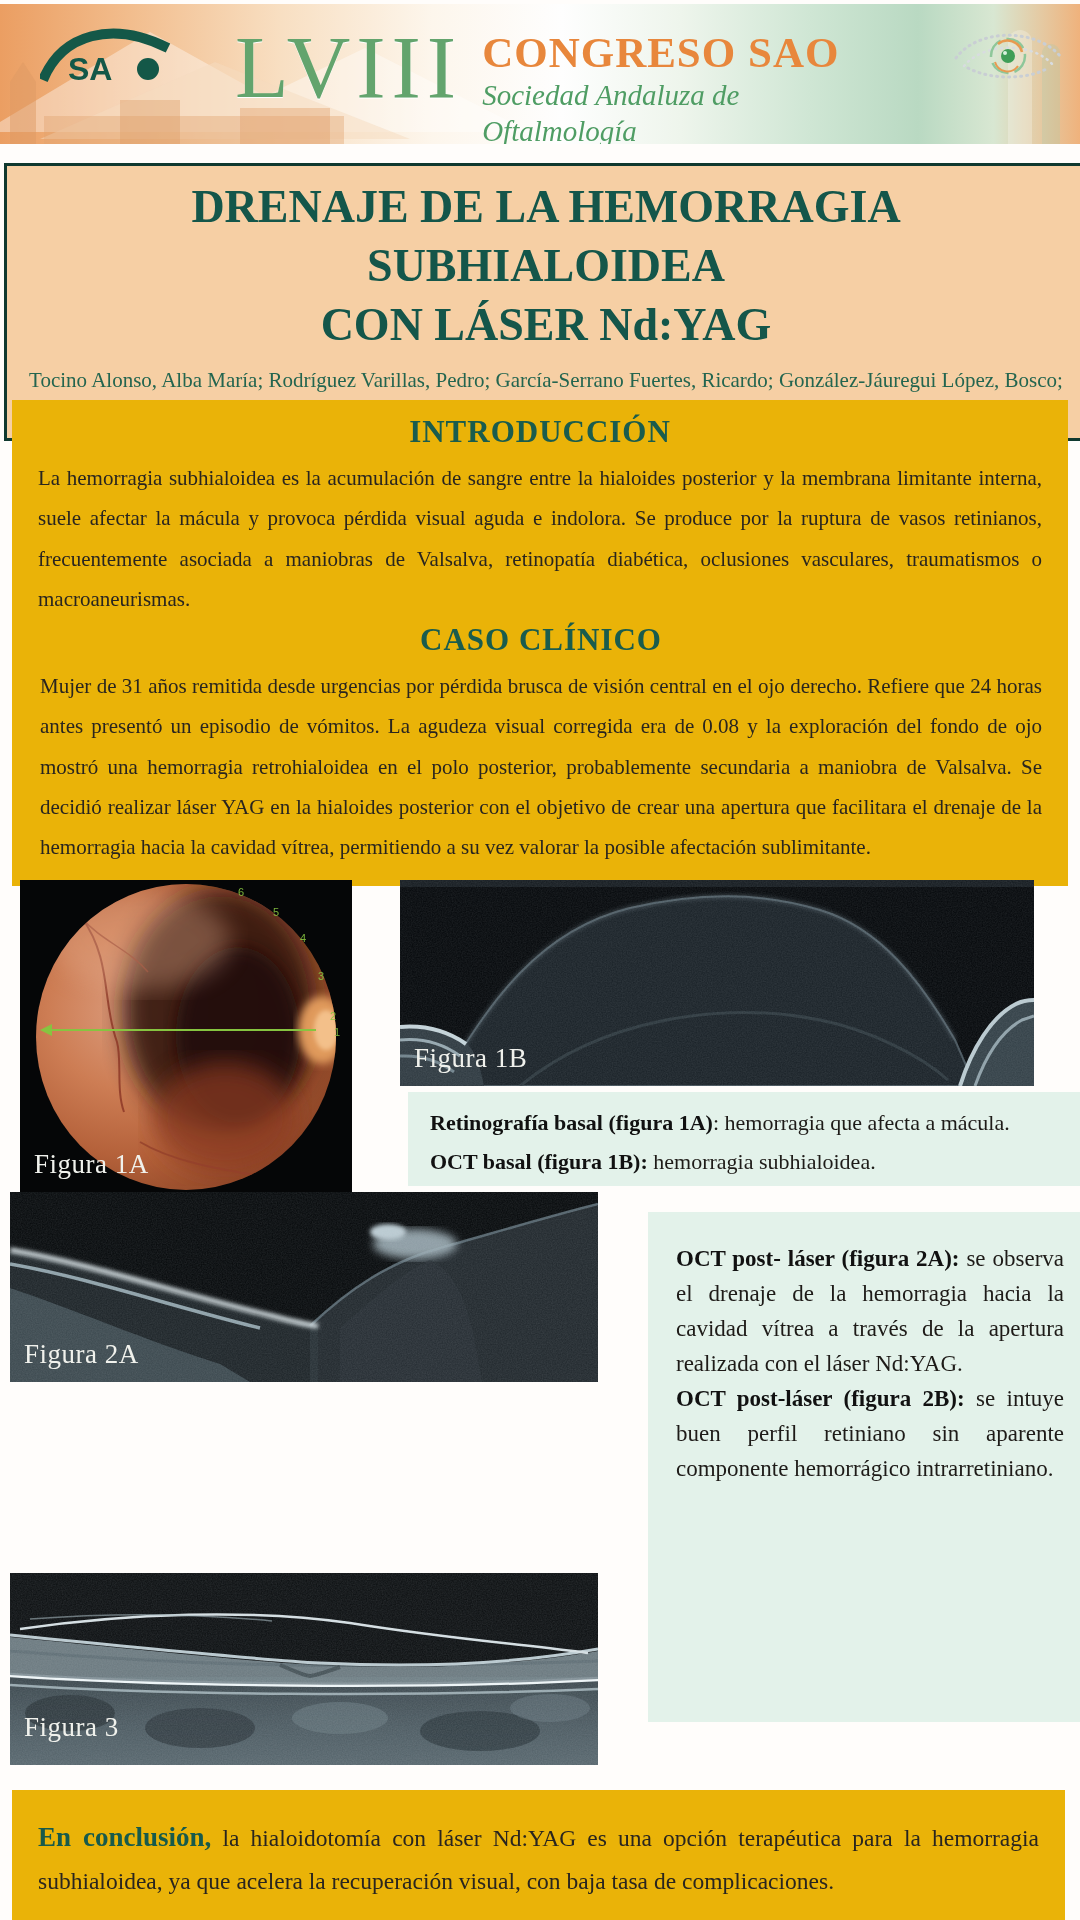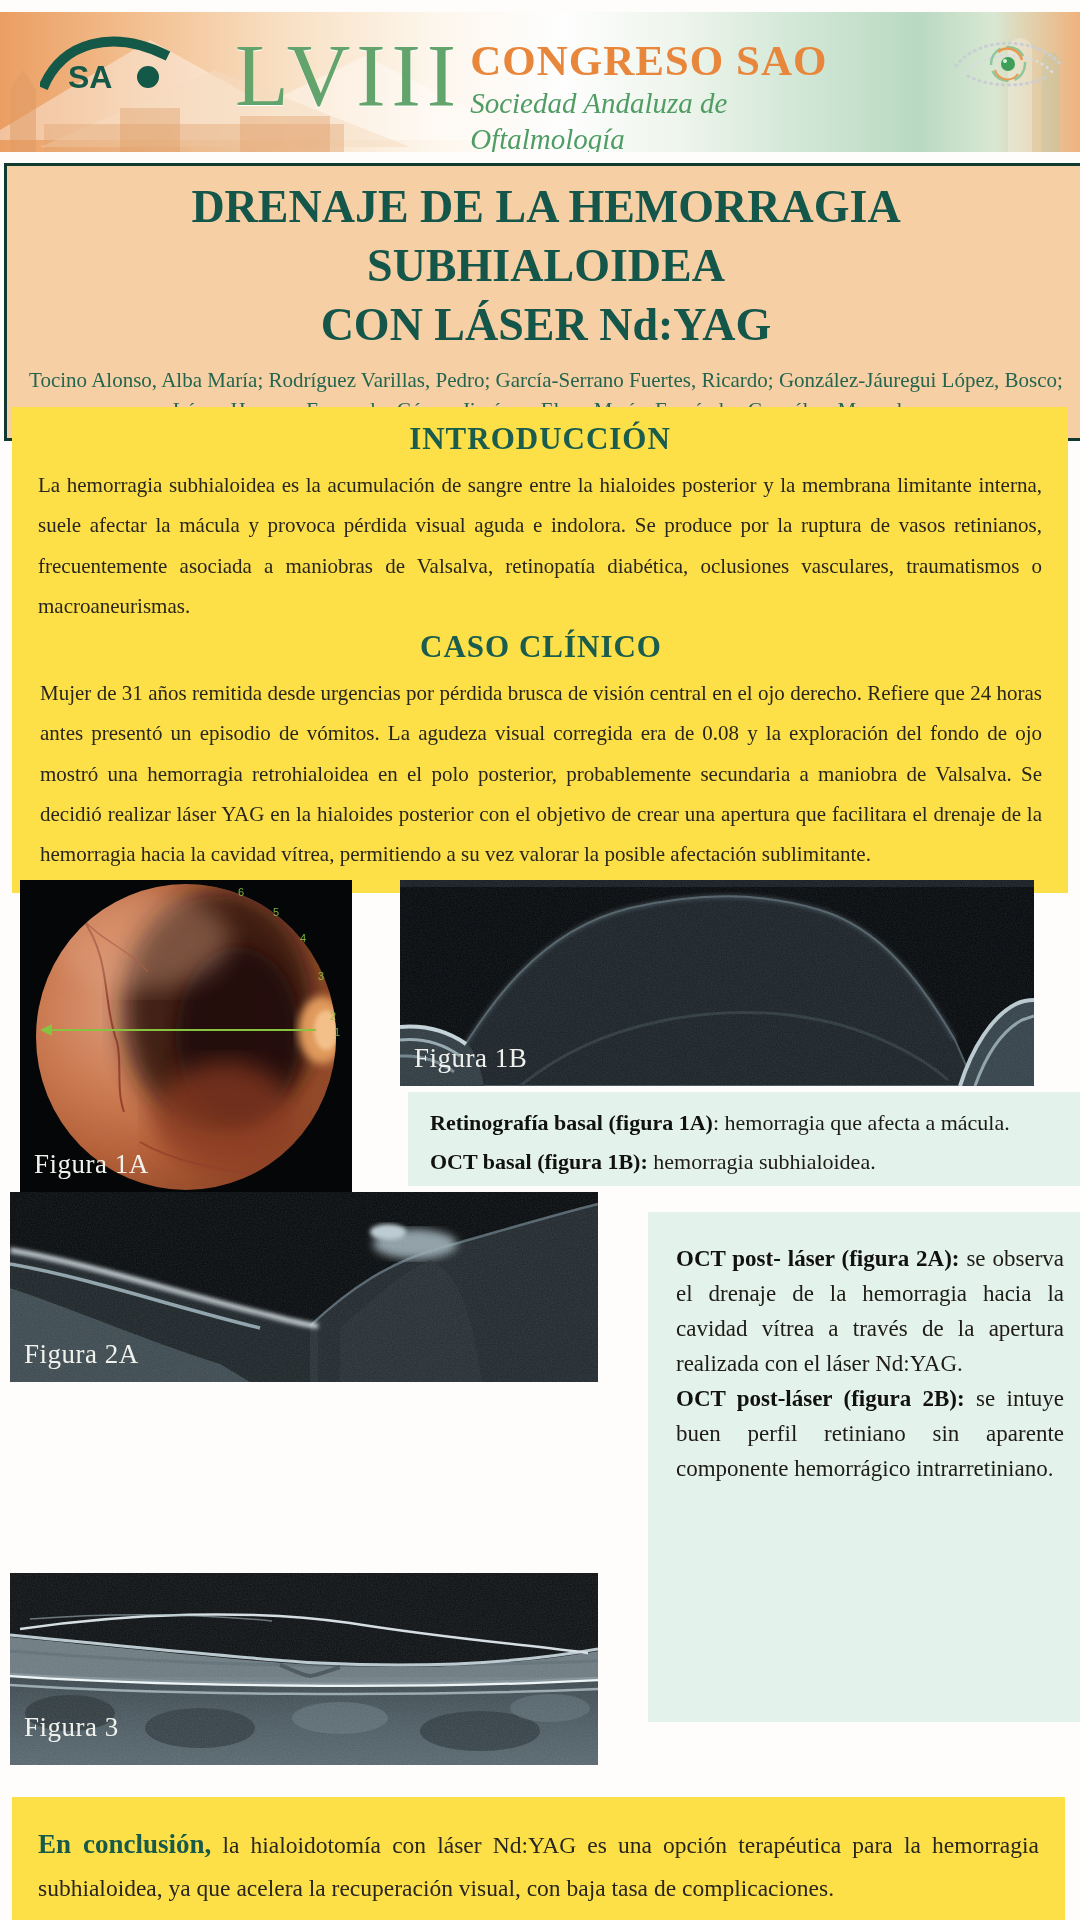--- a/index.html
+++ b/index.html
@@ -1,41 +1,41 @@
 <!DOCTYPE html>
 <html><head>
 <meta charset="utf-8">
 <style>
   html,body{margin:0;padding:0;}
   body{width:1080px;height:1920px;background:#ffffff;font-family:"Liberation Serif",serif;overflow:hidden;}
   .page{position:relative;width:1080px;height:1920px;background:#fffdfb;}
 
   
-  .header{position:absolute;top:12px;left:0;width:1080px;height:140px;overflow:hidden;
+  .header{position:absolute;top:4px;left:0;width:1080px;height:140px;overflow:hidden;
     background:linear-gradient(90deg,#eb9e62 0%,#f2bd8d 12%,#f8dfc2 26%,#fdf6ec 40%,#fefefe 52%,#eef5ec 63%,#cfe6d4 75%,#b9d9c2 85%,#d8e7d2 92%,#efb27c 100%);}
   .hdr-art{position:absolute;top:0;left:0;width:1080px;height:163px;}
   .sao-logo{position:absolute;left:40px;top:22px;width:132px;height:62px;}
   .sao-logo text{font-family:"Liberation Sans",sans-serif;font-weight:bold;}
   .eye-logo{position:absolute;left:948px;top:14px;width:118px;height:68px;}
   .hdr-center{position:absolute;left:235px;top:22px;width:630px;text-align:center;}
-  .hdr-row{display:flex;justify-content:center;align-items:flex-start;gap:8px;}
+  .hdr-row{display:flex;justify-content:center;align-items:flex-start;gap:20px;}
   .hdr-roman{font-size:88px;line-height:0.95;color:#63a46d;letter-spacing:6px;font-weight:400;text-shadow:0 1px 0 #ffffff;}
   .hdr-col{text-align:left;padding-top:4px;}
   .hdr-congreso{font-size:43px;font-weight:bold;color:#e8873c;letter-spacing:1px;line-height:1.05;}
   .hdr-sociedad{font-size:29px;font-style:italic;color:#4f9d64;line-height:1.25;margin-top:2px;}
   .hdr-hotel{font-size:22px;color:#e8873c;margin-top:4px;letter-spacing:0.3px;}
 
   
   .title-block{position:absolute;top:163px;left:4px;width:1066px;background:#f6cfa4;
     border:3px solid #10392f;text-align:center;padding:12px 6px 12px 6px;}
   .poster-title{color:#14564a;font-weight:bold;font-size:46px;line-height:1.28;margin:0;}
   .poster-authors{color:#23654f;font-size:21px;line-height:1.45;margin:10px 6px 0 6px;}
 
   
-  .box-peach{position:absolute;background:#fde047;padding:10px 26px 18px 26px;box-sizing:border-box;margin-top:7px;}
+  .box-peach{position:absolute;background:#eab308;padding:10px 26px 18px 26px;box-sizing:border-box;}
   .sec-heading{color:#1a5c4d;font-weight:bold;font-size:31px;text-align:center;letter-spacing:1px;margin:4px 0 8px 0;}
   .sec-body{color:#29251f;font-size:21px;line-height:1.92;text-align:justify;margin:0;}
   #intro{top:400px;left:12px;width:1056px;}
   #caso{top:608px;left:12px;width:1056px;padding-left:28px;}
 
   
   .fig{position:absolute;overflow:hidden;background:#05080a;}
   .fig svg{display:block;width:100%;height:100%;}
   .fig-label{position:absolute;left:14px;bottom:12px;color:#f0f1ec;font-size:27px;letter-spacing:0.5px;}
   #fig1a{top:880px;left:20px;width:332px;height:312px;background:#050607;}

